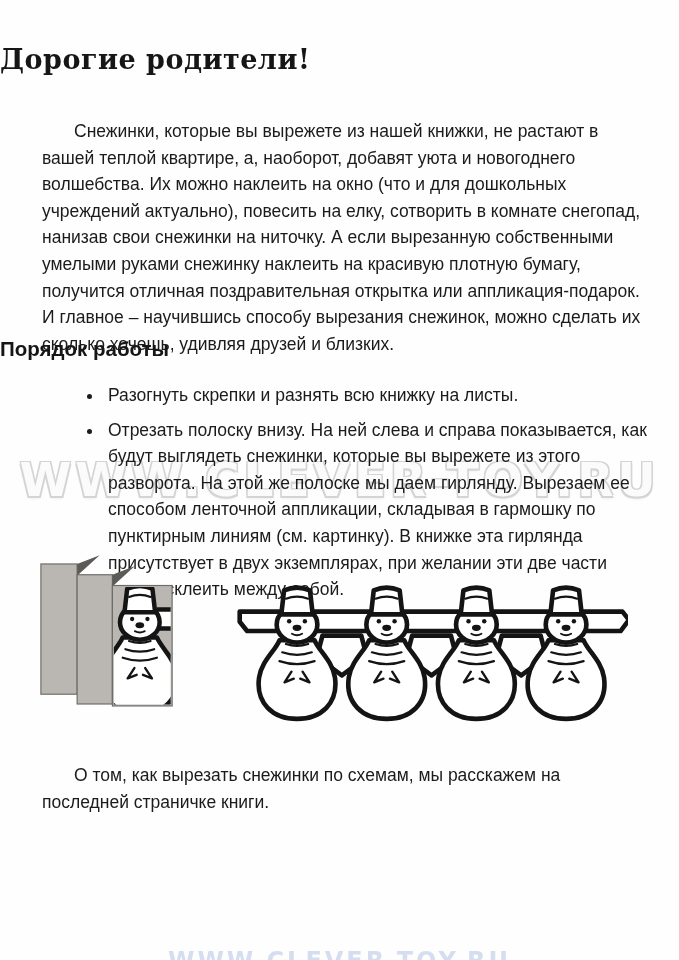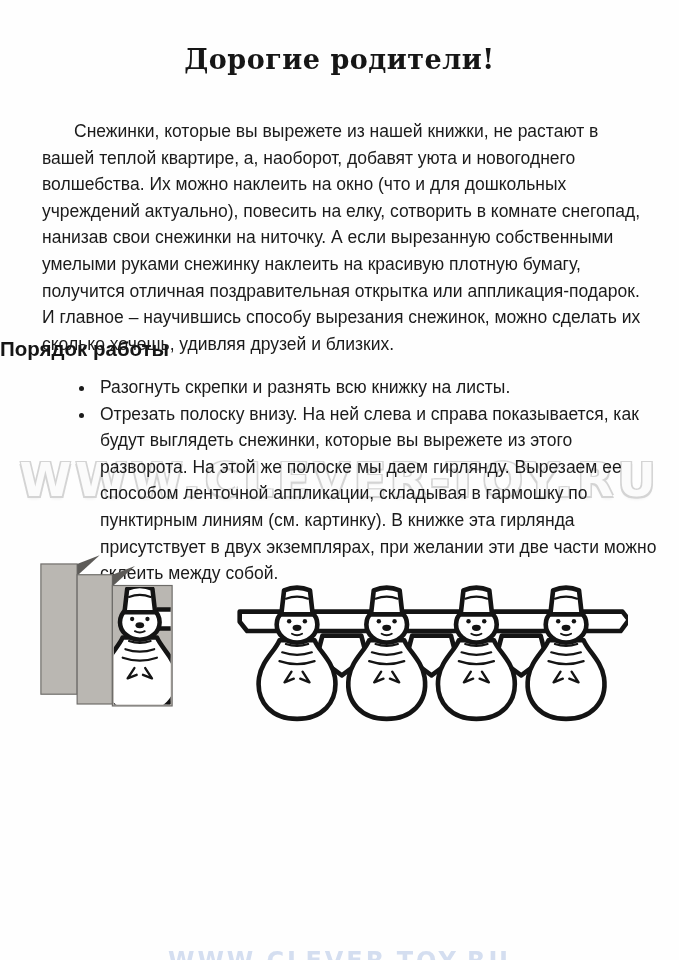--- a/index.html
+++ b/index.html
@@ -7,21 +7,20 @@
     position:relative;
     width:679px;height:960px;
     margin:0 auto;
     background:#fefefe;
     overflow:hidden;
     font-family:"Liberation Sans",sans-serif;
     color:#1b1b1b;
   }
   .page-title{
     position:absolute;top:44px;left:0;width:100%;
-    text-align:center;
     font-family:"DejaVu Serif",serif;
     font-weight:bold;
     font-size:27px;
     color:#161616;
     letter-spacing:.5px;
   }
   .intro-paragraph{
     position:absolute;top:118px;left:42px;width:602px;
     font-size:17.5px;line-height:26.6px;
     text-indent:32px;
@@ -32,21 +31,21 @@
     text-align:left;
     font-weight:bold;font-size:20.5px;color:#161616;
     z-index:2;
   }
   ul.steps{
     position:absolute;top:374px;left:74px;width:566px;
     margin:0;padding:0 0 0 22px;
     font-size:17.5px;line-height:26.6px;
     z-index:2;
   }
-  ul.steps li{margin:0;padding:0 0 0 4px;}
+  ul.steps li{margin:8px;padding:0 0 0 4px;}
   .watermark-mid{
     position:absolute;top:452px;left:0;width:100%;
     text-align:center;
     font-family:"DejaVu Sans",sans-serif;
     font-weight:bold;
     font-size:47px;letter-spacing:4px;
     color:#fbfbfb;
     text-shadow:-1.5px -1.5px 0 #d4d4d4,1.5px -1.5px 0 #d4d4d4,-1.5px 1.5px 0 #d4d4d4,1.5px 1.5px 0 #d4d4d4,0 3px 3px rgba(0,0,0,.06);
     z-index:1;
     white-space:nowrap;
@@ -145,17 +144,18 @@
         <polygon points="271.5,57 313.5,57 319.5,80 292.5,100 265.5,80"></polygon>
       </g>
       <use href="#snowman-unit" x="0" y="0"></use>
       <use href="#snowman-unit" x="97" y="0"></use>
       <use href="#snowman-unit" x="194" y="0"></use>
       <use href="#snowman-unit" x="291" y="0"></use>
     </g>
   </svg>
 
   <div class="outro-block">
+    <p>О том, как вырезать снежинки по схемам, мы расскажем на последней страничке книги.</p>
   </div>
 
   <div class="watermark-bottom">WWW.CLEVER-TOY.RU</div>
 
 </div>
 
 </body></html>

